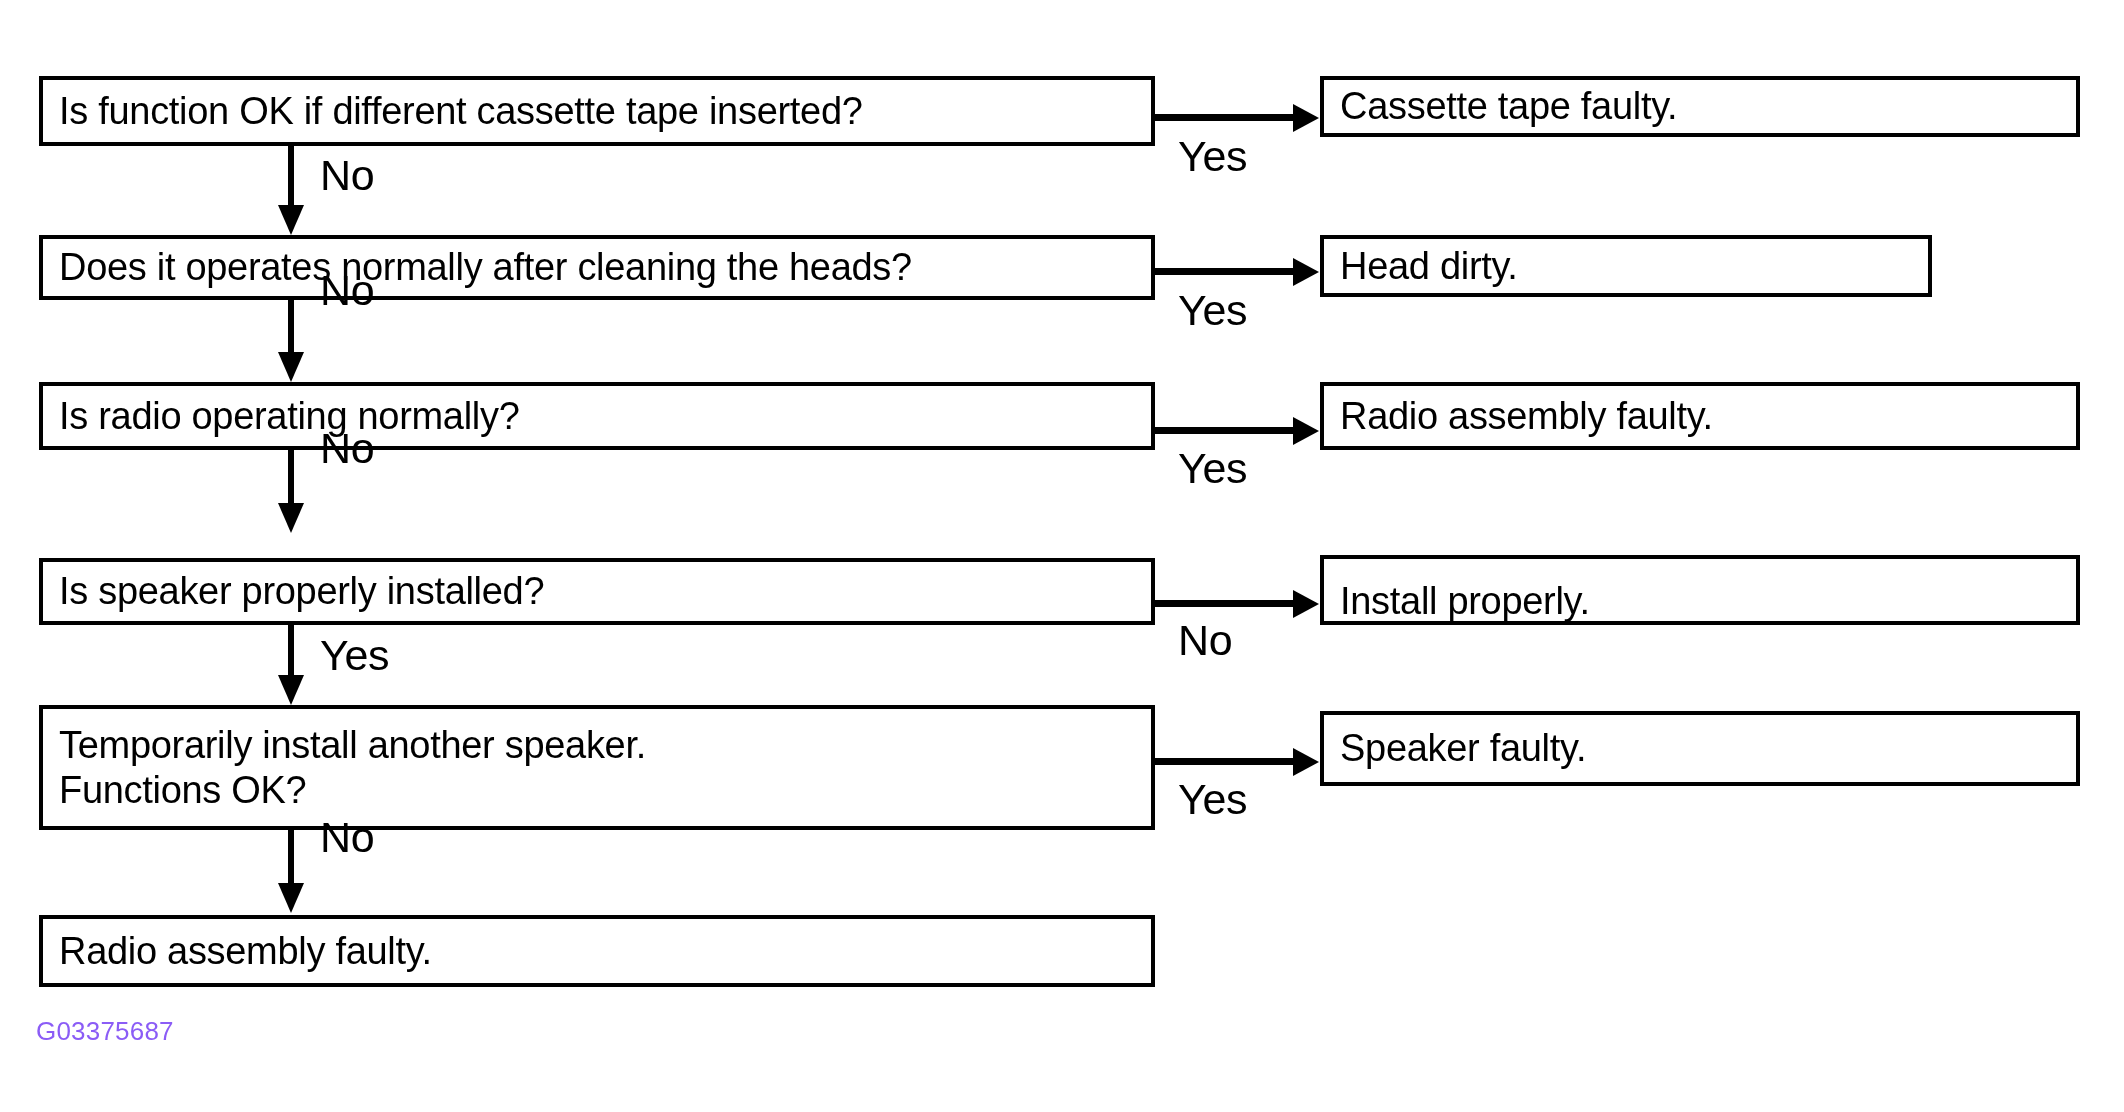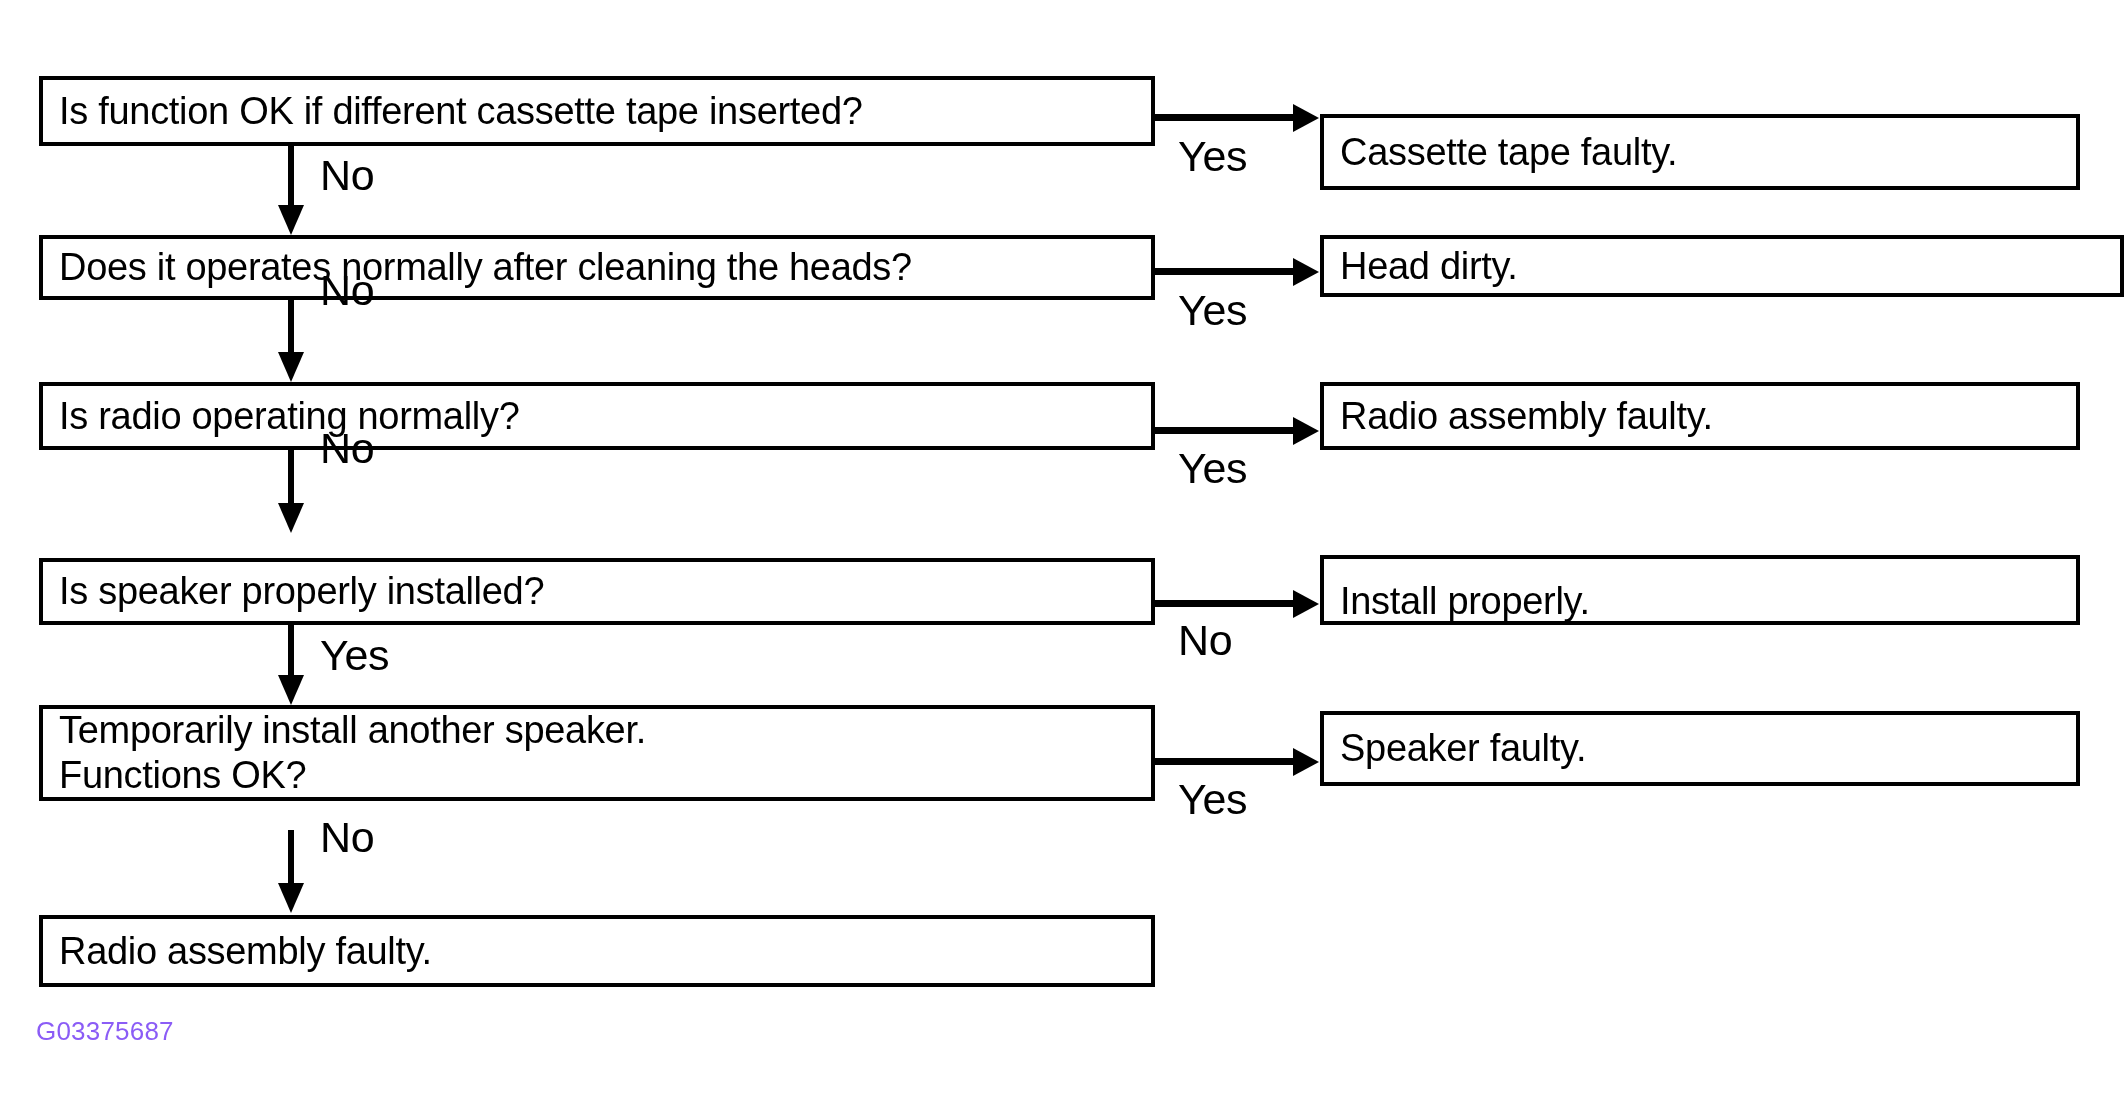--- a/index.html
+++ b/index.html
@@ -85,37 +85,37 @@
 <div id="canvas">
 
   <div class="node" style="left:39px; top:76px; width:1116px; height:70px;">
     <span class="line">Is function OK if different cassette tape inserted?</span>
   </div>
 
   <div class="h-edge" style="left:1155px; top:114px; width:140px;"></div>
   <div class="h-arrow" style="left:1293px; top:104px;"></div>
   <div class="edge-label" style="left:1178px; top:132px;">Yes</div>
 
-  <div class="node" style="left:1320px; top:76px; width:760px; height:76px;margin-top:38px;">
+  <div class="node" style="left:1320px; top:76px; width:760px; height:61px;">
     <span class="line">Cassette tape faulty.</span>
   </div>
 
   <div class="v-edge" style="left:288px; top:146px; height:65px;"></div>
   <div class="v-arrow" style="left:278px; top:205px;"></div>
   <div class="edge-label" style="left:320px; top:151px;">No</div>
 
   <div class="node" style="left:39px; top:235px; width:1116px; height:65px;">
     <span class="line">Does it operates normally after cleaning the heads?</span>
   </div>
 
   <div class="h-edge" style="left:1155px; top:268px; width:140px;"></div>
   <div class="h-arrow" style="left:1293px; top:258px;"></div>
   <div class="edge-label" style="left:1178px; top:286px;">Yes</div>
 
-  <div class="node" style="left:1320px; top:235px; width:804px; height:62px;">
+  <div class="node" style="left:1320px; top:235px; width:612px; height:62px;">
     <span class="line">Head dirty.</span>
   </div>
 
   <div class="v-edge" style="left:288px; top:300px; height:58px;"></div>
   <div class="v-arrow" style="left:278px; top:352px;"></div>
   <div class="edge-label" style="left:320px; top:266px;">No</div>
 
   <div class="node" style="left:39px; top:382px; width:1116px; height:68px;">
     <span class="line">Is radio operating normally?</span>
   </div>
@@ -141,21 +141,21 @@
   <div class="edge-label" style="left:1178px; top:616px;">No</div>
 
   <div class="node top-align" style="left:1320px; top:555px; width:760px; height:70px;">
     <span class="line">Install properly.</span>
   </div>
 
   <div class="v-edge" style="left:288px; top:625px; height:55px;"></div>
   <div class="v-arrow" style="left:278px; top:675px;"></div>
   <div class="edge-label" style="left:320px; top:631px;">Yes</div>
 
-  <div class="node" style="left:39px; top:705px; width:1116px; height:96px;">
+  <div class="node" style="left:39px; top:705px; width:1116px; height:125px;">
     <span class="line">Temporarily install another speaker.</span>
     <span class="line">Functions OK?</span>
   </div>
 
   <div class="h-edge" style="left:1155px; top:758px; width:140px;"></div>
   <div class="h-arrow" style="left:1293px; top:748px;"></div>
   <div class="edge-label" style="left:1178px; top:775px;">Yes</div>
 
   <div class="node" style="left:1320px; top:705px; width:760px; height:75px;margin-top:6px;">
     <span class="line">Speaker faulty.</span>

